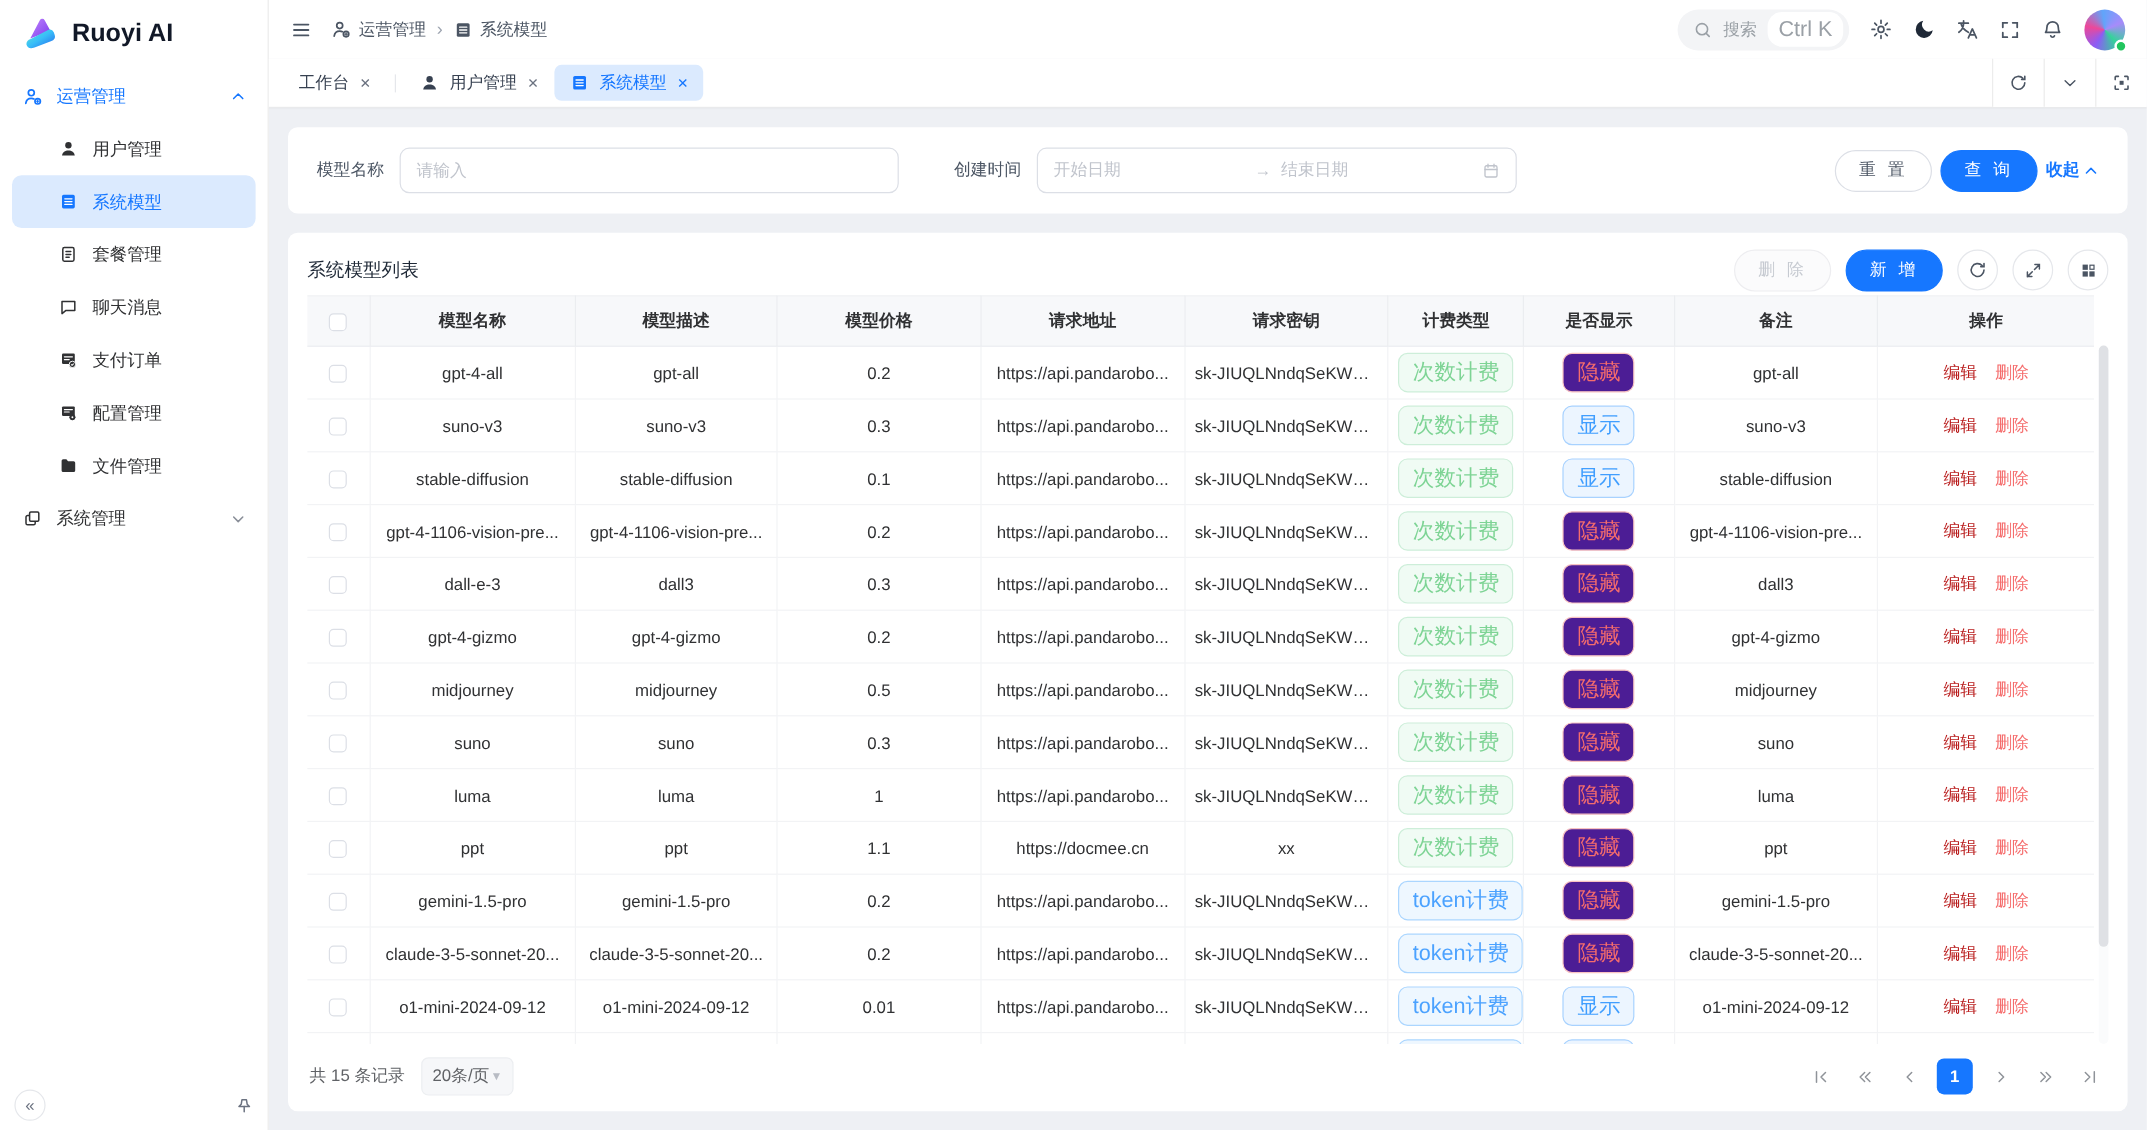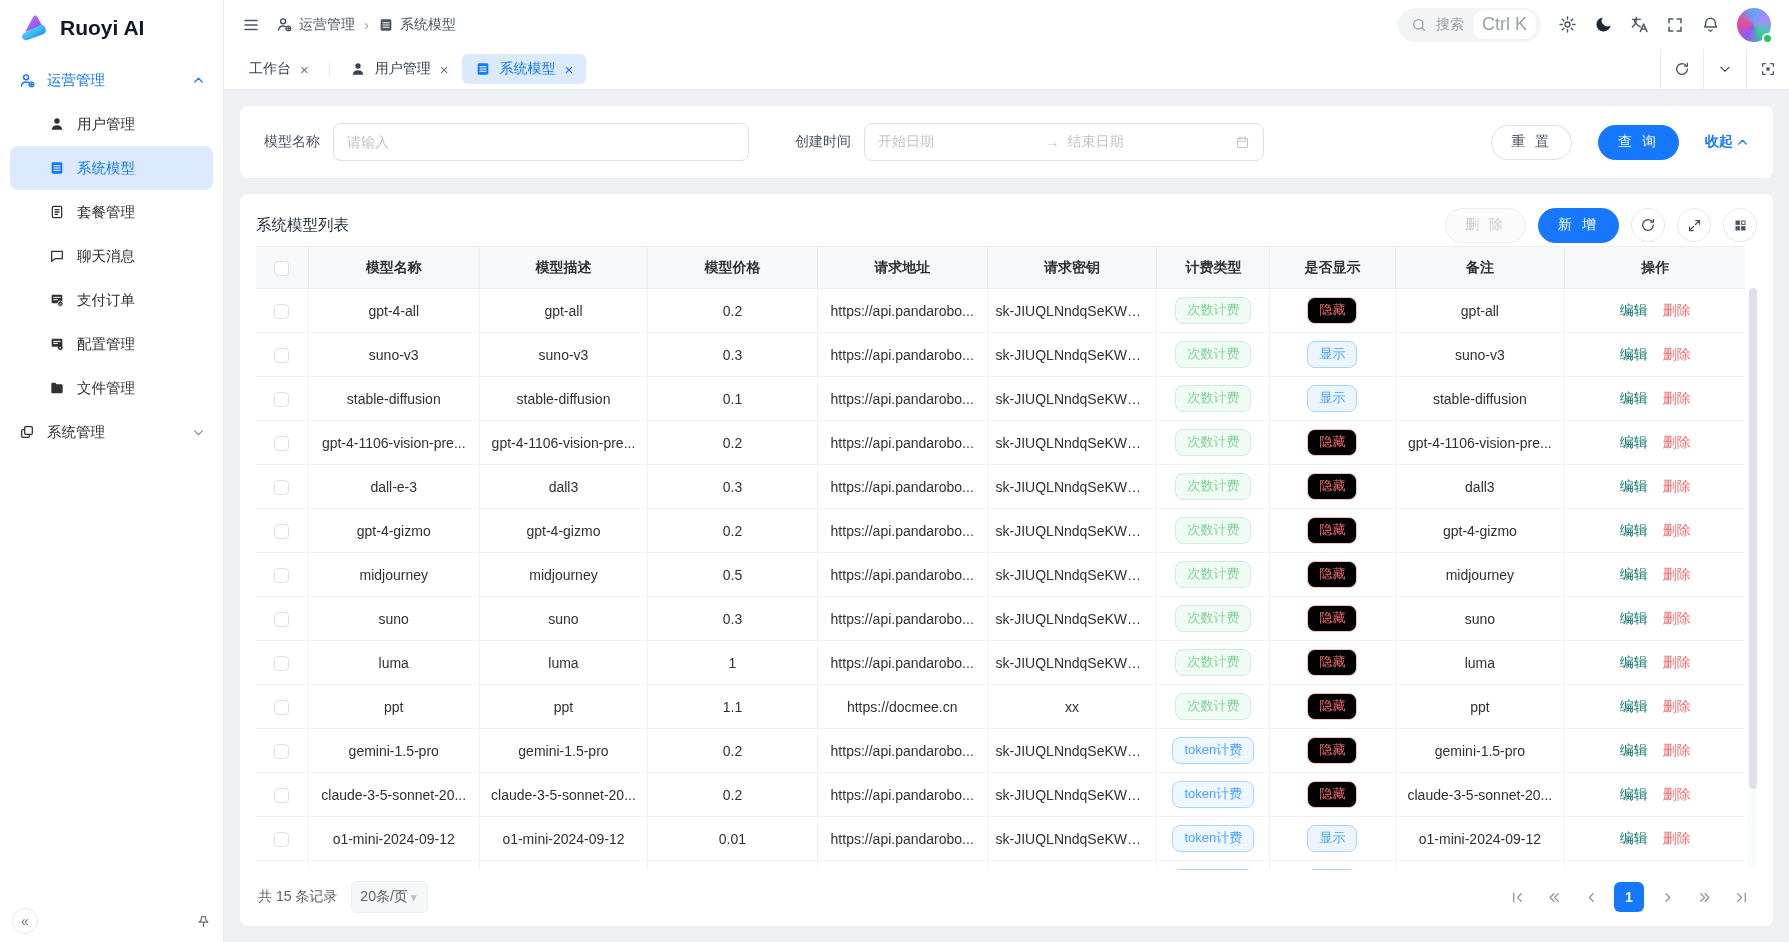--- a/index.html
+++ b/index.html
@@ -56,21 +56,21 @@
 
   .filter-card{background:#fff;border-radius:8px;height:72px;display:flex;align-items:center;padding:0 24px;flex-shrink:0}
   .f-label{color:#4b5563;margin-right:13px;white-space:nowrap}
   .f-input{width:416px;height:38px;border:1px solid #dcdfe6;border-radius:8px;padding:0 13px;font-size:14px;color:#303133;outline:none;font-family:inherit}
   .f-input::placeholder{color:#c0c4cc}
   .f-group{display:flex;align-items:center}
   .f-group+.f-group{margin-left:46px}
   .date-range{width:400px;height:38px;border:1px solid #dcdfe6;border-radius:8px;display:flex;align-items:center;padding:0 13px;color:#c0c4cc;gap:8px;cursor:text}
   .date-range .dr-field{flex:1}
   .date-range .dr-arrow{color:#c0c4cc}
-  .filter-actions{margin-left:auto;display:flex;align-items:center;gap:26px}
+  .filter-actions{margin-left:auto;display:flex;align-items:center;gap:7px}
   .btn{height:35px;border-radius:18px;padding:0 19px;font-size:14px;display:inline-flex;align-items:center;cursor:pointer;letter-spacing:3px;font-family:inherit}
   .btn-plain{background:#fff;border:1px solid #dcdfe6;color:#4b5563}
   .btn-primary{background:#1677ff;border:1px solid #1677ff;color:#fff}
   .btn-disabled{background:#fbfbfc;border:1px solid #ededf0;color:#c6cad1;cursor:not-allowed}
   .link-collapse{color:#1677ff;display:flex;align-items:center;gap:3px;font-weight:700;cursor:pointer}
 
   
   .table-card{background:#fff;border-radius:8px;flex:1;padding:10px 16px 0;display:flex;flex-direction:column;overflow:hidden}
   .card-head{height:42px;display:flex;align-items:center;flex-shrink:0}
   .card-title{font-size:15.5px;color:#1f2937}
@@ -78,26 +78,26 @@
   .circle-btn{width:34px;height:34px;border-radius:50%;border:1px solid #e5e7eb;background:#fff;display:flex;align-items:center;justify-content:center;color:#4b5563;cursor:pointer}
 
   .table-zone{position:relative;flex-shrink:0}
   .table-scroll{height:624px;overflow:hidden}
   table{width:calc(100% - 12px);border-collapse:collapse;table-layout:fixed}
   th{background:#f7f8fa;height:42px;font-weight:bold;font-size:14px;color:#303133;border:1px solid #ebedf0;border-left:none;padding:0 8px}
   th:last-child{border-right:none}
   td{height:44px;text-align:center;border-right:1px solid #f2f3f5;border-bottom:1px solid #f2f3f5;color:#303133;overflow:hidden;white-space:nowrap;text-overflow:ellipsis;padding:0 8px;font-size:14px}
   td:last-child{border-right:none}
   .cb{width:15px;height:15px;border:1px solid #dcdfe6;border-radius:4px;display:inline-block;background:#fff;cursor:pointer;vertical-align:middle}
-  .badge{display:inline-block;padding:4px 11px;border-radius:8px;font-size:13px;line-height:1.25}
+  .badge{display:inline-block;padding:4px 11px;border-radius:8px;font-size:18px;line-height:1.25}
   .badge.count{color:#7ed495;background:#f0fbf4;border:1px solid #cdeed9}
   .badge.token{color:#4ba2ff;background:#eef7ff;border:1px solid #abd6ff}
-  .badge.hidden{color:#f56c6c;background:#000000;border:1px solid #f8c2c2}
+  .badge.hidden{color:#f56c6c;background:#4c1d95;border:1px solid #f8c2c2}
   .badge.shown{color:#409eff;background:#ecf5ff;border:1px solid #a8d2ff}
-  .act-edit{color:#0f766e;margin-right:15px;cursor:pointer}
+  .act-edit{color:#b91c1c;margin-right:15px;cursor:pointer}
   .act-del{color:#f56c6c;cursor:pointer}
   .v-scrollbar{position:absolute;top:42px;right:0;width:8px;bottom:0;background:#fafbfc;border-radius:4px}
   .v-thumb{position:absolute;top:0;right:0;width:8px;height:86%;background:#dfe1e5;border-radius:4px;cursor:pointer}
 
   .pagination{height:54px;display:flex;align-items:center;flex-shrink:0;color:#606266;padding:0 2px}
   .total-text{margin-right:14px}
   .page-size{height:32px;border:1px solid #eceef1;background:#f6f7f9;border-radius:6px;display:flex;align-items:center;gap:1px;padding:0 8px;color:#606266;cursor:pointer}
   .page-size .caret{color:#b8bcc4;font-size:10px}
   .pager{margin-left:auto;display:flex;align-items:center;gap:9px;color:#8f9399}
   .pg-btn{width:28px;height:28px;display:flex;align-items:center;justify-content:center;cursor:pointer;color:#8f9399}

